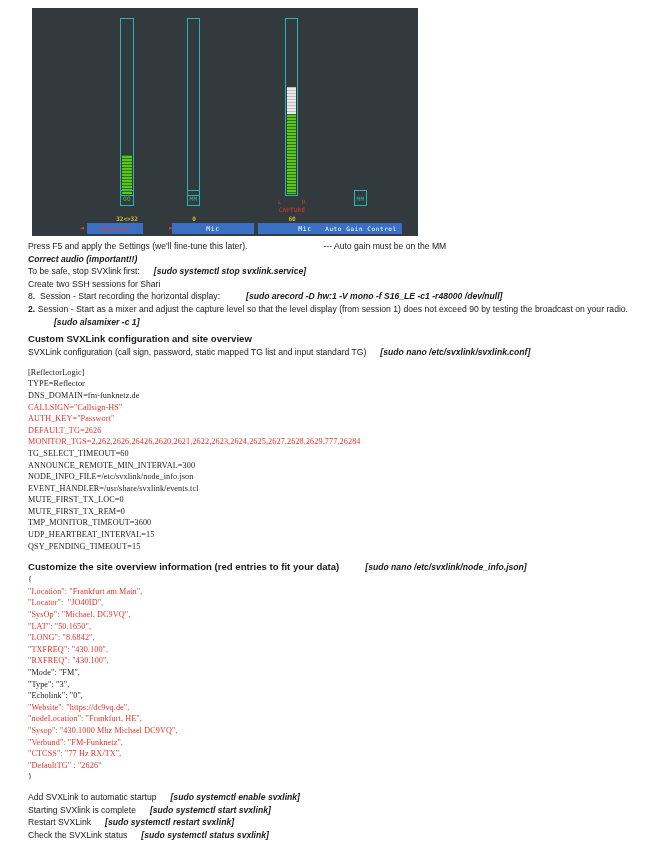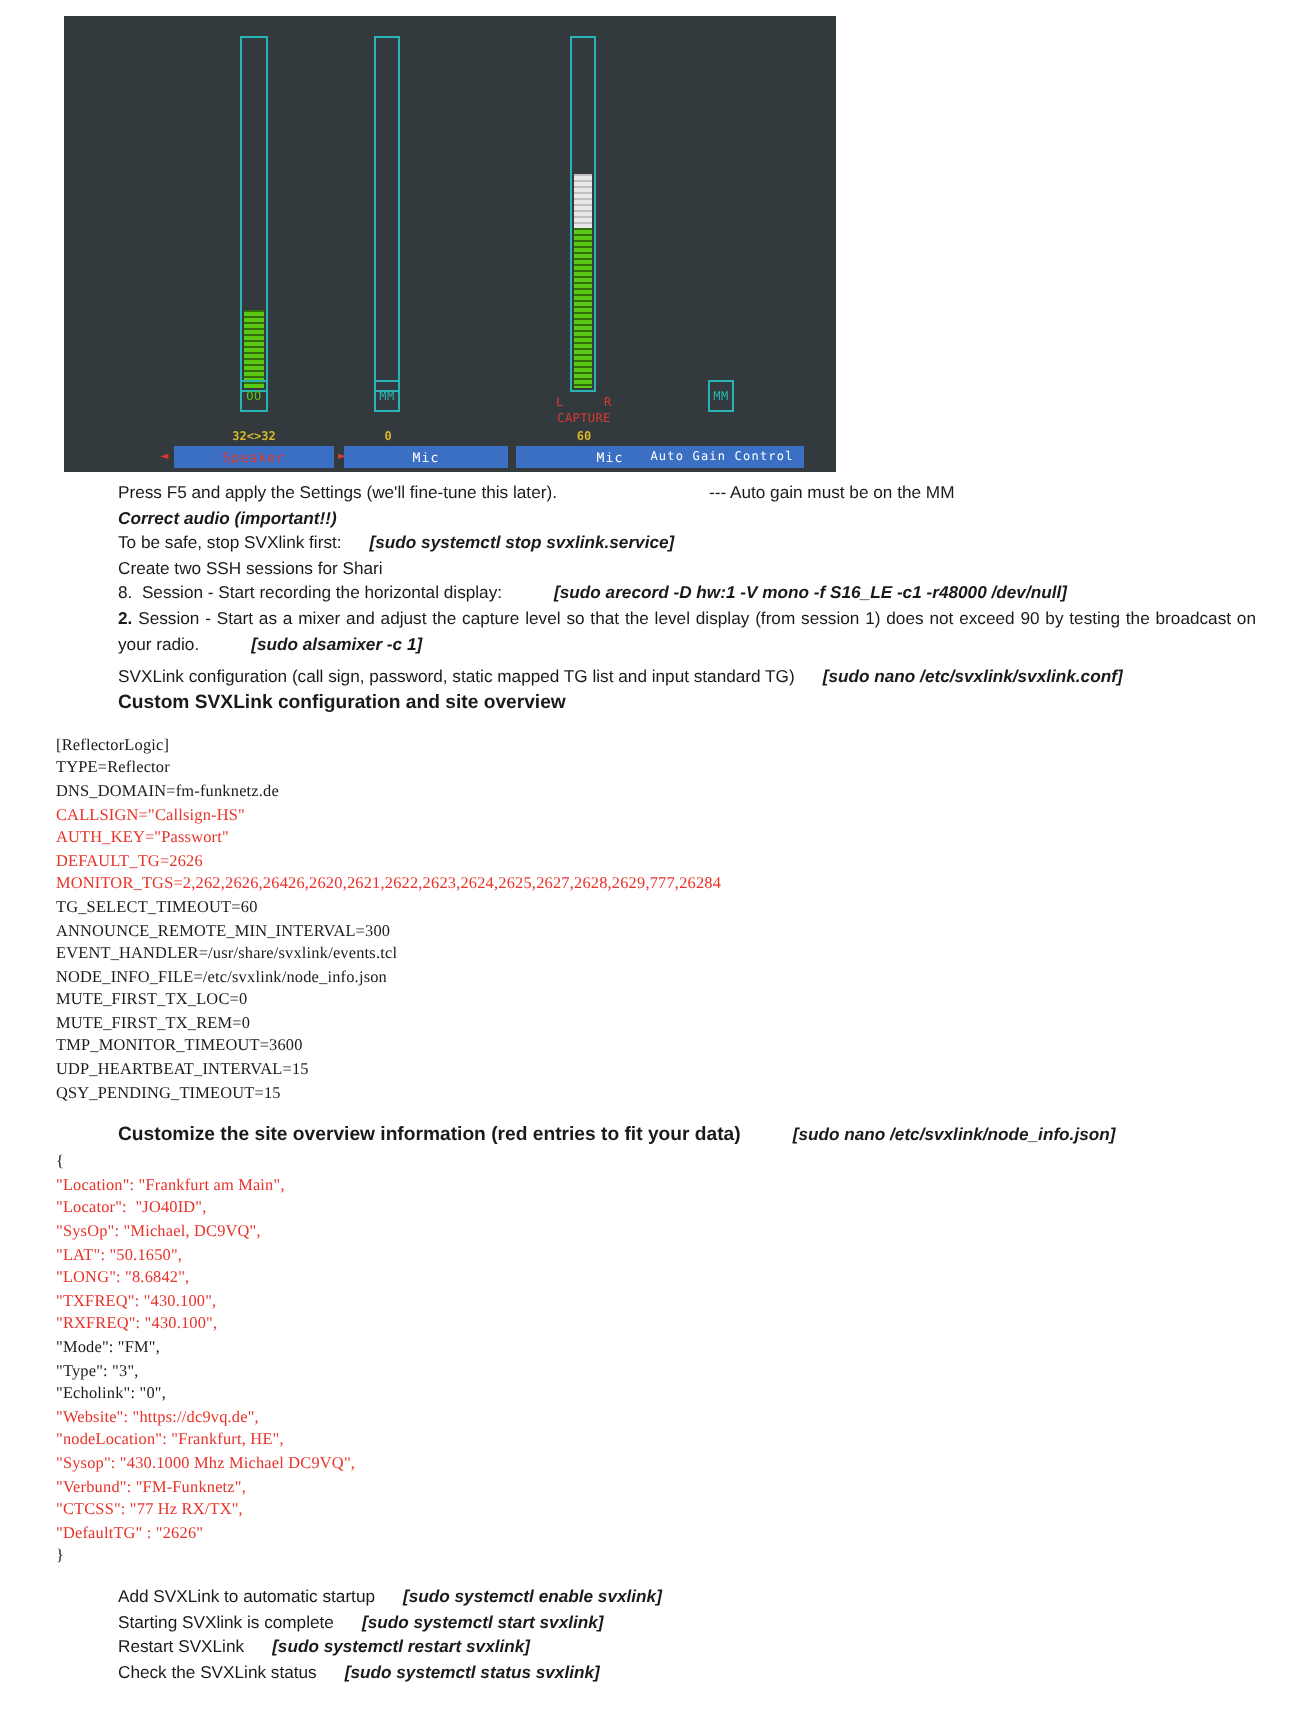--- a/index.html
+++ b/index.html
@@ -72,21 +72,20 @@
   .namebtn.sel{color:#e03a30;}
   .arrow{
     position:absolute;color:#e03a30;font-size:7px;line-height:11px;
   }
 
   
   .doc{position:absolute;left:28px;top:240px;width:600px;}
   .ln{
     font-size:8.6px;line-height:12.6px;white-space:pre-wrap;
     color:#1a1a1a;
-    margin-left:31px;
   }
   .ln.b{font-weight:bold;font-style:italic;}
   .ln.head{font-weight:bold;font-size:9.6px;line-height:14px;}
   .cmd{font-style:italic;font-weight:bold;}
   .gap{height:8px;}
   .gap-sm{height:4px;}
   .mono{
     font-size:8.2px;line-height:11.6px;white-space:pre;
     font-family:Liberation Serif, serif;letter-spacing:.1px;
   }
@@ -104,21 +103,21 @@
 
   <div class="mixer">
 
     <div class="chan">
       <div class="bar-frame" style="left:88px;top:10px;width:14px;height:178px;">
         <div class="bar-fill" style="height:39px;"></div>
       </div>
       <div class="mm-box on" style="left:88px;top:182px;width:14px;height:16px;">OO</div>
       <div class="valnum pair" style="left:63px;top:207px;width:64px;">32&lt;&gt;32</div>
       <div class="arrow" style="left:48px;top:215px;">◄</div>
-      <div class="namebtn sel" style="left:55px;top:215px;width:80px;">Speaker</div>
+      <div class="namebtn sel" style="left:55px;top:215px;width:56px;">Speaker</div>
       <div class="arrow" style="left:137px;top:215px;">►</div>
     </div>
 
     <div class="chan">
       <div class="bar-frame" style="left:155px;top:10px;width:13px;height:178px;">
         <div class="bar-fill" style="height:0px;"></div>
       </div>
       <div class="mm-box off" style="left:155px;top:182px;width:13px;height:16px;">MM</div>
       <div class="valnum" style="left:131px;top:207px;width:62px;">0</div>
       <div class="namebtn" style="left:140px;top:215px;width:82px;">Mic</div>
@@ -150,38 +149,38 @@
 
     <div class="ln"><span>To be safe, stop SVXlink first:</span><span class="spacer-sm"></span><span class="cmd">[sudo systemctl stop svxlink.service]</span></div>
 
     <div class="ln">Create two SSH sessions for Shari</div>
 
     <div class="ln"><span>8.  Session - Start recording the horizontal display:</span><span class="spacer-mid"></span><span class="cmd">[sudo arecord -D hw:1 -V mono -f S16_LE -c1 -r48000 /dev/null]</span></div>
 
     <div class="ln just"><span class="cmd" style="font-style:normal;">2.</span><span> Session - Start as a mixer and adjust the capture level so that the level display (from session 1) does not exceed 90 by testing the broadcast on your radio.</span><span class="spacer-mid"></span><span class="cmd">[sudo alsamixer -c 1]</span></div>
 
     <div class="gap-sm"></div>
+    <div class="ln head">Custom SVXLink configuration and site overview</div>
+
     <div class="ln"><span>SVXLink configuration (call sign, password, static mapped TG list and input standard TG)</span><span class="spacer-sm"></span><span class="cmd">[sudo nano /etc/svxlink/svxlink.conf]</span></div>
-
-    <div class="ln head">Custom SVXLink configuration and site overview</div>
 
     <div class="gap"></div>
 
     <div id="conf-block">
         <div class="mono blk">[ReflectorLogic]</div>
         <div class="mono blk">TYPE=Reflector</div>
         <div class="mono blk">DNS_DOMAIN=fm-funknetz.de</div>
         <div class="mono red">CALLSIGN="Callsign-HS"</div>
         <div class="mono red">AUTH_KEY="Passwort"</div>
         <div class="mono red">DEFAULT_TG=2626</div>
         <div class="mono red">MONITOR_TGS=2,262,2626,26426,2620,2621,2622,2623,2624,2625,2627,2628,2629,777,26284</div>
         <div class="mono blk">TG_SELECT_TIMEOUT=60</div>
         <div class="mono blk">ANNOUNCE_REMOTE_MIN_INTERVAL=300</div>
+        <div class="mono blk">NODE_INFO_FILE=/etc/svxlink/node_info.json</div>
         <div class="mono blk">EVENT_HANDLER=/usr/share/svxlink/events.tcl</div>
-        <div class="mono blk">NODE_INFO_FILE=/etc/svxlink/node_info.json</div>
         <div class="mono blk">MUTE_FIRST_TX_LOC=0</div>
         <div class="mono blk">MUTE_FIRST_TX_REM=0</div>
         <div class="mono blk">TMP_MONITOR_TIMEOUT=3600</div>
         <div class="mono blk">UDP_HEARTBEAT_INTERVAL=15</div>
         <div class="mono blk">QSY_PENDING_TIMEOUT=15</div>
       </div>
 
     <div class="gap"></div>
 
     <div class="ln head"><span>Customize the site overview information (red entries to fit your data)</span><span class="spacer-mid"></span><span class="cmd" style="font-size:8.6px;text-align:right;">[sudo nano /etc/svxlink/node_info.json]</span></div>

